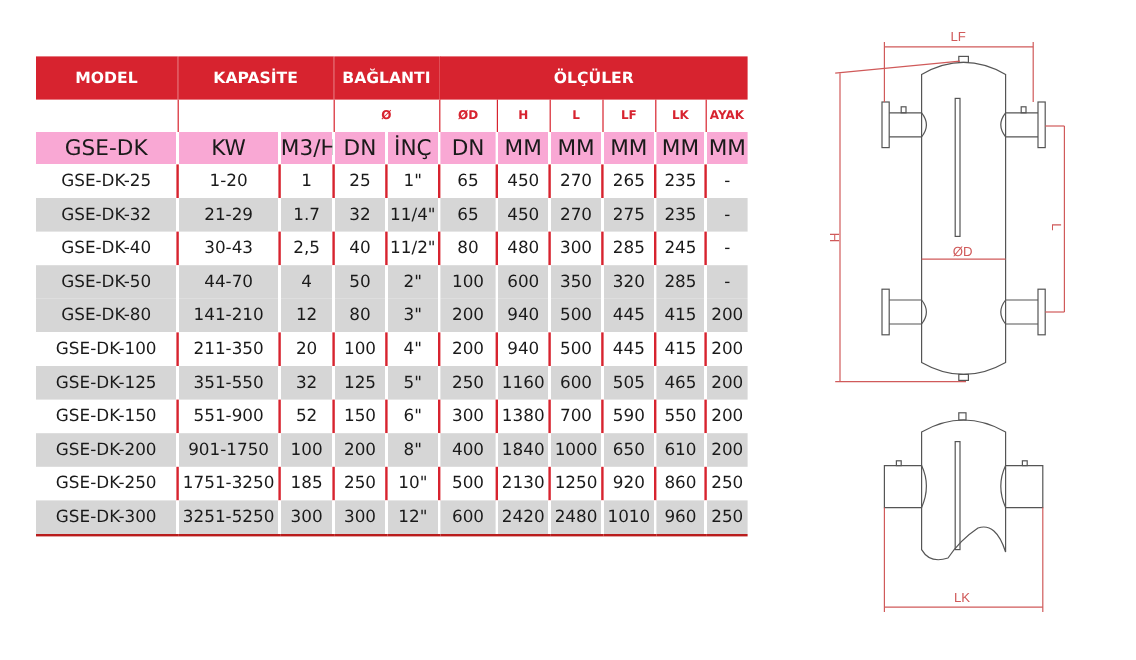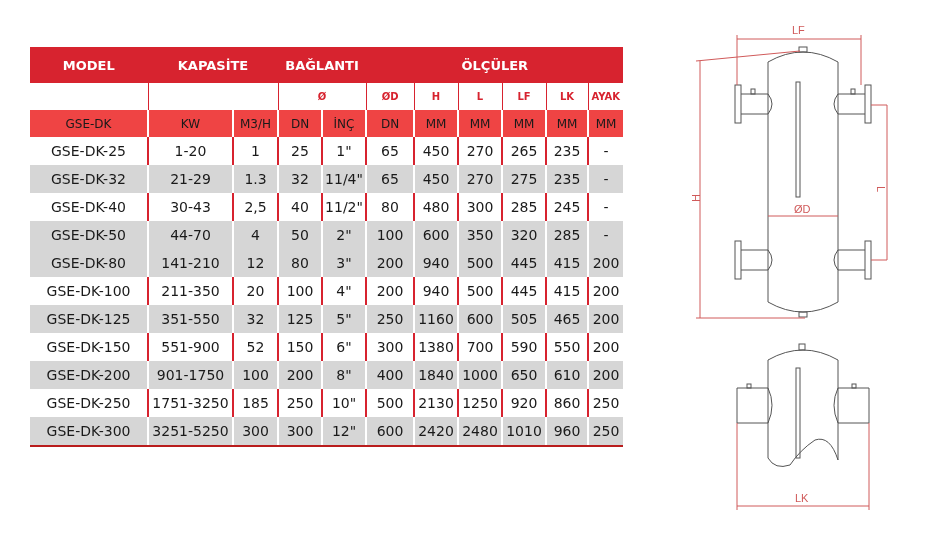--- a/index.html
+++ b/index.html
@@ -1,21 +1,21 @@
 <!DOCTYPE html>
 <html><head>
 <meta charset="utf-8">
 <style>
   html, body { margin:0; padding:0; background:#ffffff; }
   body { width:947px; height:550px; position:relative; overflow:hidden; font-family:"DejaVu Sans", sans-serif; }
   .tbl { position:absolute; left:30px; top:47px; border-collapse:collapse; table-layout:fixed; width:593px; }
   .tbl td { padding:0; text-align:center; vertical-align:middle; color:#1a1a1a; font-size:14px; height:28px; white-space:nowrap; overflow:hidden; }
   .hdr td { background:#d7232f; color:#ffffff; font-weight:bold; font-size:13px; height:36px; border-left:1px solid #d7232f; }
   .sub td { background:#ffffff; color:#d7232f; font-weight:bold; font-size:10px; height:27px; border-left:1px solid #d7232f; }
-  .unit td { background:#ef4444; font-size:12px; height:27px; border-left:2px solid #ffffff; }
+  .unit td { background:#f9a8d4; font-size:18px; height:27px; border-left:2px solid #ffffff; }
   .row td { border-left:2px solid #d7232f; }
   .row.alt td { background:#d6d6d6; border-left:2px solid #ffffff; }
   .row td:first-child, .unit td:first-child, .sub td:first-child, .hdr td:first-child { border-left:none; }
   .last td { border-bottom:2px solid #b91c1c; }
   .diagram { position:absolute; left:680px; top:10px; }
 </style>
 </head>
 <body>
 
 <table class="tbl">
@@ -74,21 +74,21 @@
     <td>65</td>
     <td>450</td>
     <td>270</td>
     <td>265</td>
     <td>235</td>
     <td>-</td>
   </tr>
       <tr class="row alt">
     <td>GSE-DK-32</td>
     <td>21-29</td>
-    <td>1.3</td>
+    <td>1.7</td>
     <td>32</td>
     <td>11/4"</td>
     <td>65</td>
     <td>450</td>
     <td>270</td>
     <td>275</td>
     <td>235</td>
     <td>-</td>
   </tr>
       <tr class="row">

